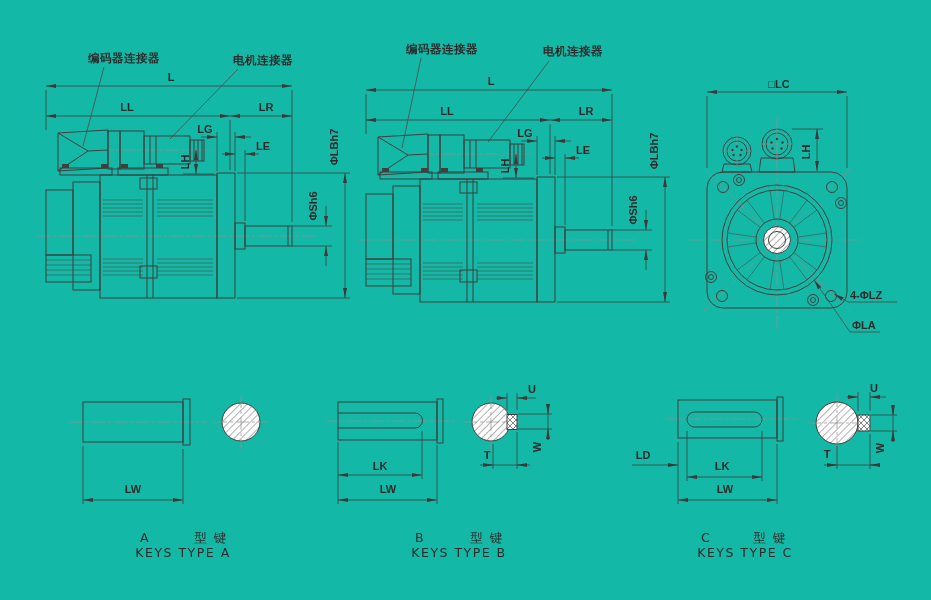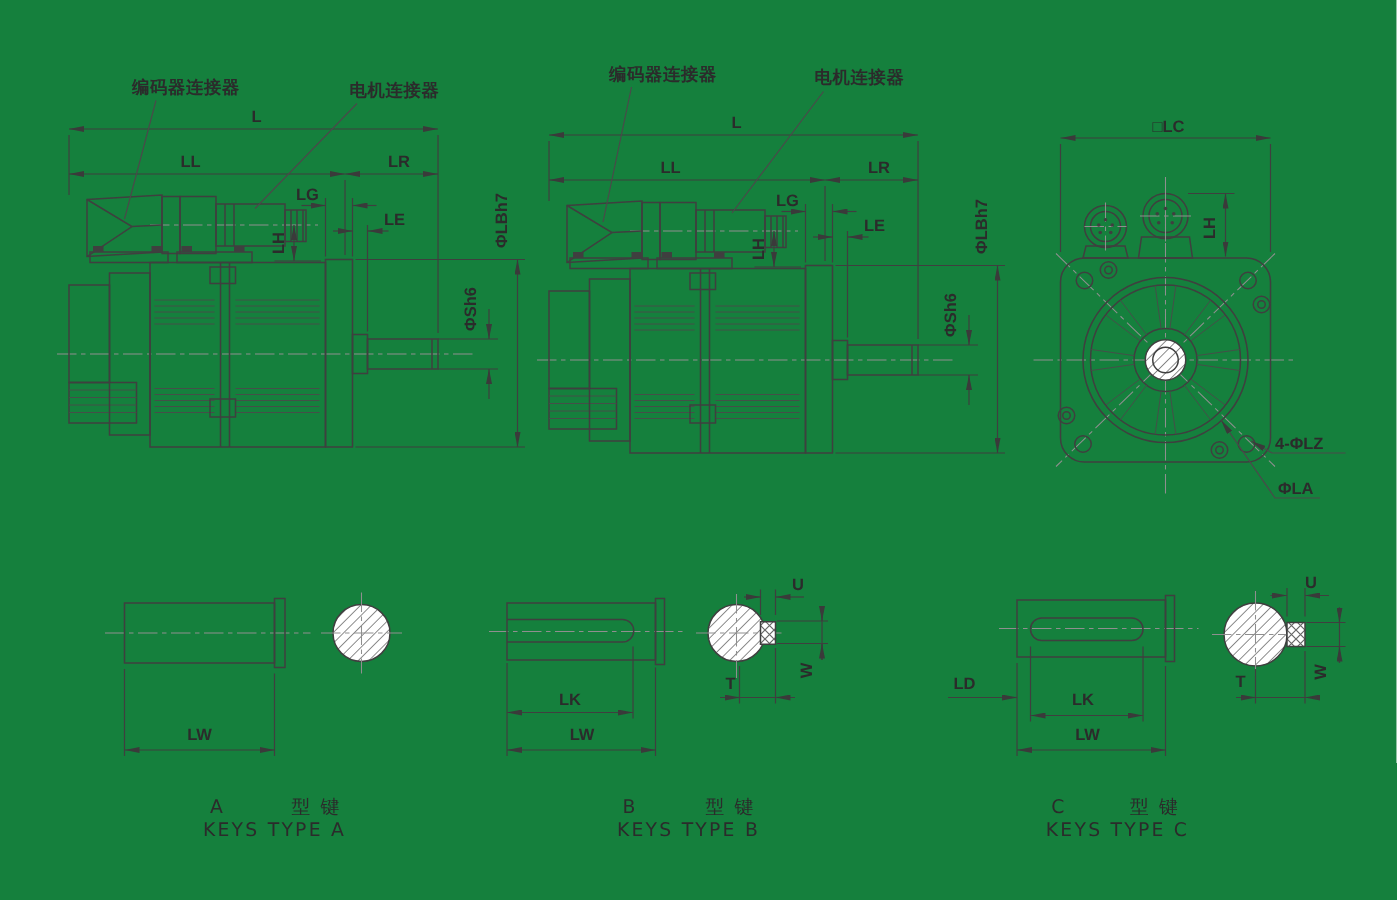--- a/index.html
+++ b/index.html
@@ -1,16 +1,16 @@
 <!DOCTYPE html>
 <html><head>
 <meta charset="utf-8">
 <style>
   html,body{margin:0;padding:0;background:#f5f5f5}
-  .wrap{width:931px;height:600px;background:#15803d;position:relative;overflow:hidden;
+  .wrap{width:931px;height:600px;background:#14b8a6;position:relative;overflow:hidden;
         font-family:"Liberation Sans",sans-serif}
   svg{display:block}
   .ol{fill:none;stroke:#3f3f3f;stroke-width:1;stroke-linejoin:miter}
   .fin{fill:none;stroke:#4a4a4a;stroke-width:.6}
   .cl{fill:none;stroke:#8f8f8f;stroke-width:.7;stroke-dasharray:13 3 3 3}
   .dm{fill:none;stroke:#3f3f3f;stroke-width:.8}
   .ldr{fill:none;stroke:#4a4a4a;stroke-width:.8}
   .dk{fill:#3f3f3f;stroke:none}
   .hatch{fill:url(#h45);stroke:#3f3f3f;stroke-width:1}
   .xh{fill:url(#hx);stroke:#3f3f3f;stroke-width:1}

